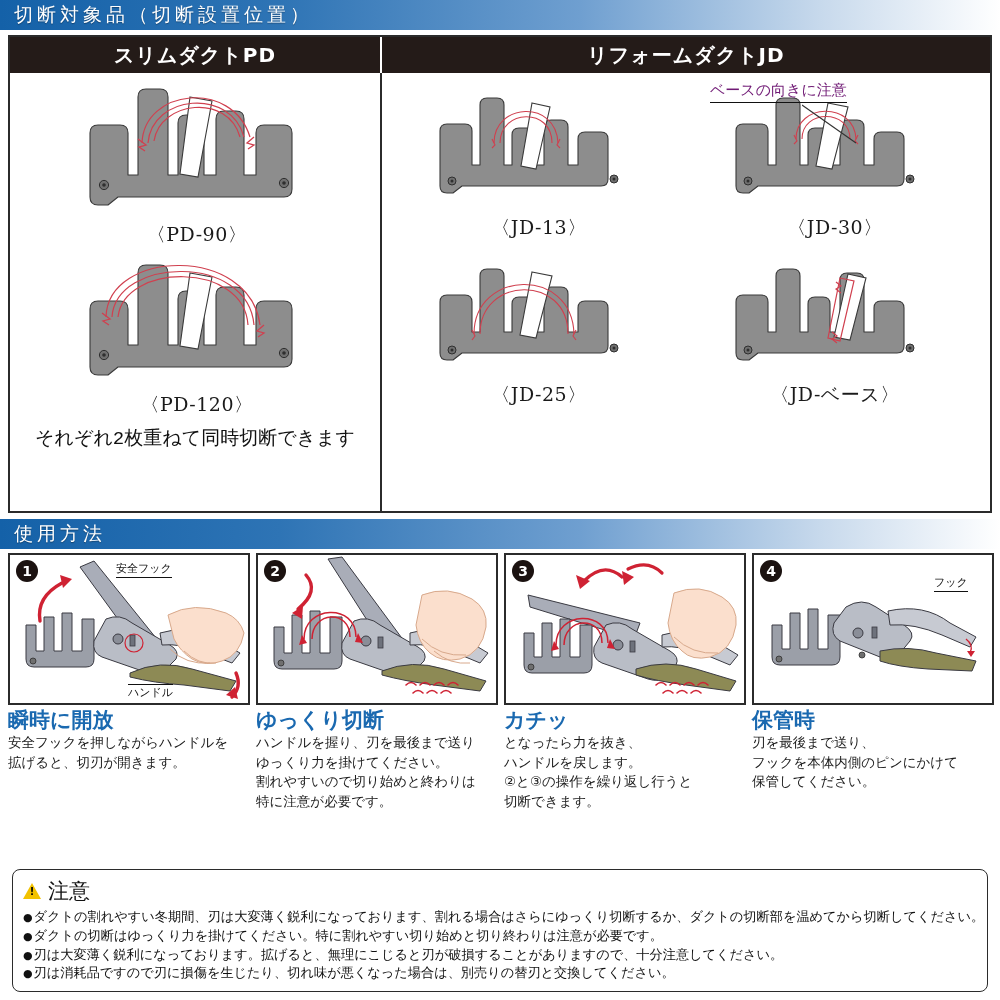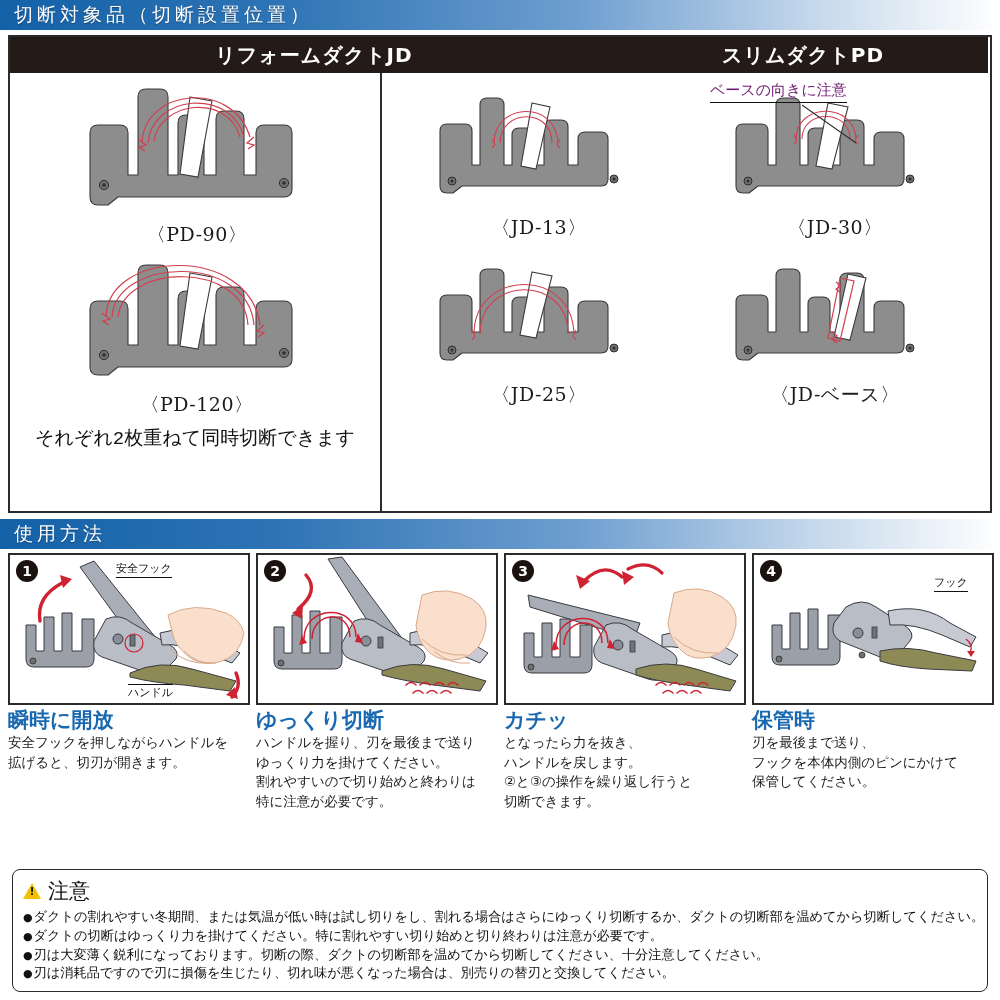--- a/index.html
+++ b/index.html
@@ -122,22 +122,22 @@
 </style>
 </head>
 <body>
 
 <div class="section-bar">
   <span class="title">切断対象品（切断設置位置）</span>
 </div>
 
 <div class="prod-table">
   <div class="prod-head">
+    <div class="cell left">スリムダクトPD</div>
     <div class="cell right">リフォームダクトJD</div>
-    <div class="cell left">スリムダクトPD</div>
   </div>
   <div class="prod-body">
 
     <div class="col-left">
 
       <div class="fig" style="left:52px; top:8px; width:270px;">
         <svg width="230" height="135" viewBox="0 0 230 135">
           <path d="M8 52 q0-8 8-8 h22 q8 0 8 8 v42 h10 V16 q0-8 8-8 h14 q8 0 8 8 v78 h10 V42 q0-8 8-8 h10 q8 0 8 8 v52 h12 V38 q0-8 8-8 h12 q8 0 8 8 v56 h12 V52 q0-8 8-8 h20 q8 0 8 8 v56 q0 8-8 8 H36 l-10 8 H16 q-8 0-8-8 Z" fill="#8d8d8d" stroke="#3a3a3a" stroke-width="1.1" stroke-linejoin="round"></path>
           <path d="M108 16 l22 4 l-14 76 l-18 -3 Z" fill="#ffffff" stroke="#3a3a3a" stroke-width="1.1"></path>
           <circle cx="22" cy="104" r="4.6" fill="#6f6f6f" stroke="#2f2f2f" stroke-width="1"></circle>
@@ -420,18 +420,18 @@
 保管してください。</div>
   </div>
 </div>
 
 <div class="caution">
   <div class="head">
     <span class="tri"></span>
     <span class="txt">注意</span>
   </div>
   <ul>
-    <li>ダクトの割れやすい冬期間、または気温が低い時は試し切りをし、割れる場合はさらにゆっくり切断するか、ダクトの切断部を温めてから切断してください。</li>
+    <li>ダクトの割れやすい冬期間、刃は大変薄く鋭利になっております、割れる場合はさらにゆっくり切断するか、ダクトの切断部を温めてから切断してください。</li>
     <li>ダクトの切断はゆっくり力を掛けてください。特に割れやすい切り始めと切り終わりは注意が必要です。</li>
-    <li>刃は大変薄く鋭利になっております。切断の際、ダクトの切断部を温めてから切断してください、十分注意してください。</li>
+    <li>刃は大変薄く鋭利になっております。拡げると、無理にこじると刃が破損することがありますので、十分注意してください。</li>
     <li>刃は消耗品ですので刃に損傷を生じたり、切れ味が悪くなった場合は、別売りの替刃と交換してください。</li>
   </ul>
 </div>
 
 </body></html>

